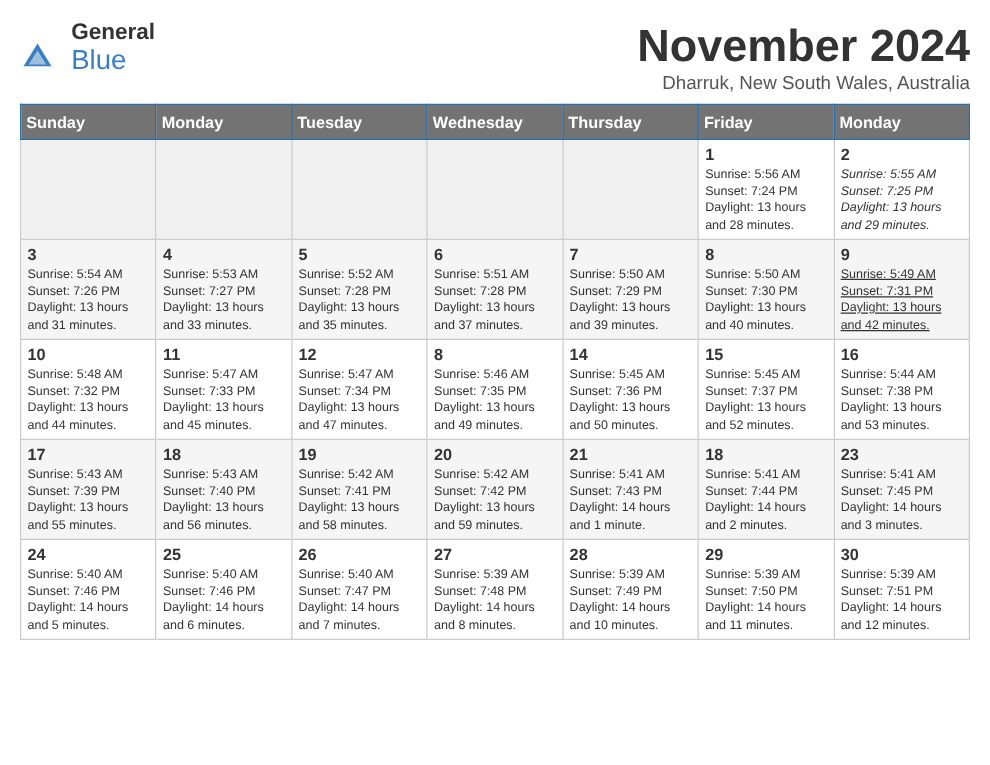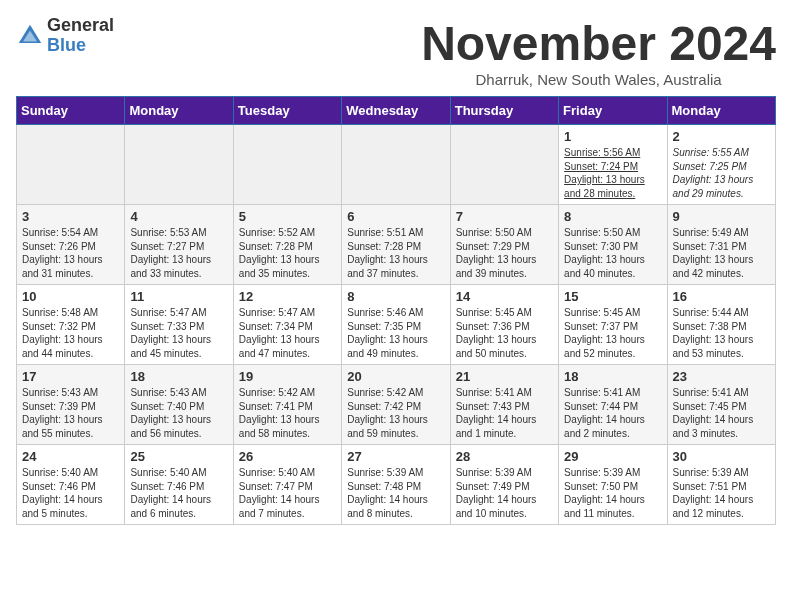--- a/index.html
+++ b/index.html
@@ -11,62 +11,61 @@
       padding: 16px;
     }
     .header {
       display: flex;
       justify-content: space-between;
       align-items: flex-start;
       margin-bottom: 8px;
     }
     .logo {
       display: flex;
-      align-items: center;
-      gap: 3px;
+      align-items: flex-end;
+      gap: 13px;
     }
     .logo-text {
       display: flex;
       flex-direction: column;
       line-height: 1.1;
     }
     .logo-general {
       font-size: 18px;
       font-weight: bold;
       color: #333;
     }
     .logo-blue {
-      font-size: 18px;
-      font-weight: bold;
+      font-size: 22px;
+      font-weight: normal;
       color: #3a7fc1;
     }
     .logo-icon {
       width: 28px;
       height: 28px;
     }
     .title-block {
       text-align: right;
     }
     .cal-title {
-      font-size: 48px;
+      font-size: 36px;
       font-weight: bold;
       color: #333;
     }
     .cal-subtitle {
       font-size: 15px;
       color: #555;
-      text-align: center;
     }
     .calendar {
       width: 100%;
       border-collapse: collapse;
       table-layout: fixed;
     }
     .calendar th {
-      background: #4c1d95;
+      background: #737373;
       color: #fff;
       font-size: 13px;
       font-weight: bold;
       padding: 6px 4px;
       text-align: left;
       border: 1px solid #2a6fa8;
     }
     .calendar td {
       vertical-align: top;
       border: 1px solid #ccc;
@@ -128,21 +127,21 @@
   </thead>
   <tbody id="calendar-body">
   <tr>
         <td class="empty"></td>
         <td class="empty"></td>
         <td class="empty"></td>
         <td class="empty"></td>
         <td class="empty"></td>
         <td>
           <span class="day-num">1</span>
-          <div class="day-info" style="white-space: pre-line; text-decoration: underline;">Sunrise: 5:56 AM
+          <div class="day-info" style="white-space: pre-line;">Sunrise: 5:56 AM
 Sunset: 7:24 PM
 Daylight: 13 hours
 and 28 minutes.</div>
         </td>
         <td>
           <span class="day-num">2</span>
           <div class="day-info" style="white-space: pre-line; font-style: italic;">Sunrise: 5:55 AM
 Sunset: 7:25 PM
 Daylight: 13 hours
 and 29 minutes.</div>
@@ -186,21 +185,21 @@
         </td>
         <td>
           <span class="day-num">8</span>
           <div class="day-info" style="white-space: pre-line;">Sunrise: 5:50 AM
 Sunset: 7:30 PM
 Daylight: 13 hours
 and 40 minutes.</div>
         </td>
         <td>
           <span class="day-num">9</span>
-          <div class="day-info" style="white-space: pre-line;">Sunrise: 5:49 AM
+          <div class="day-info" style="white-space: pre-line; text-decoration: underline;">Sunrise: 5:49 AM
 Sunset: 7:31 PM
 Daylight: 13 hours
 and 42 minutes.</div>
         </td>
       </tr>
       <tr>
         <td>
           <span class="day-num">10</span>
           <div class="day-info" style="white-space: pre-line;">Sunrise: 5:48 AM
 Sunset: 7:32 PM

